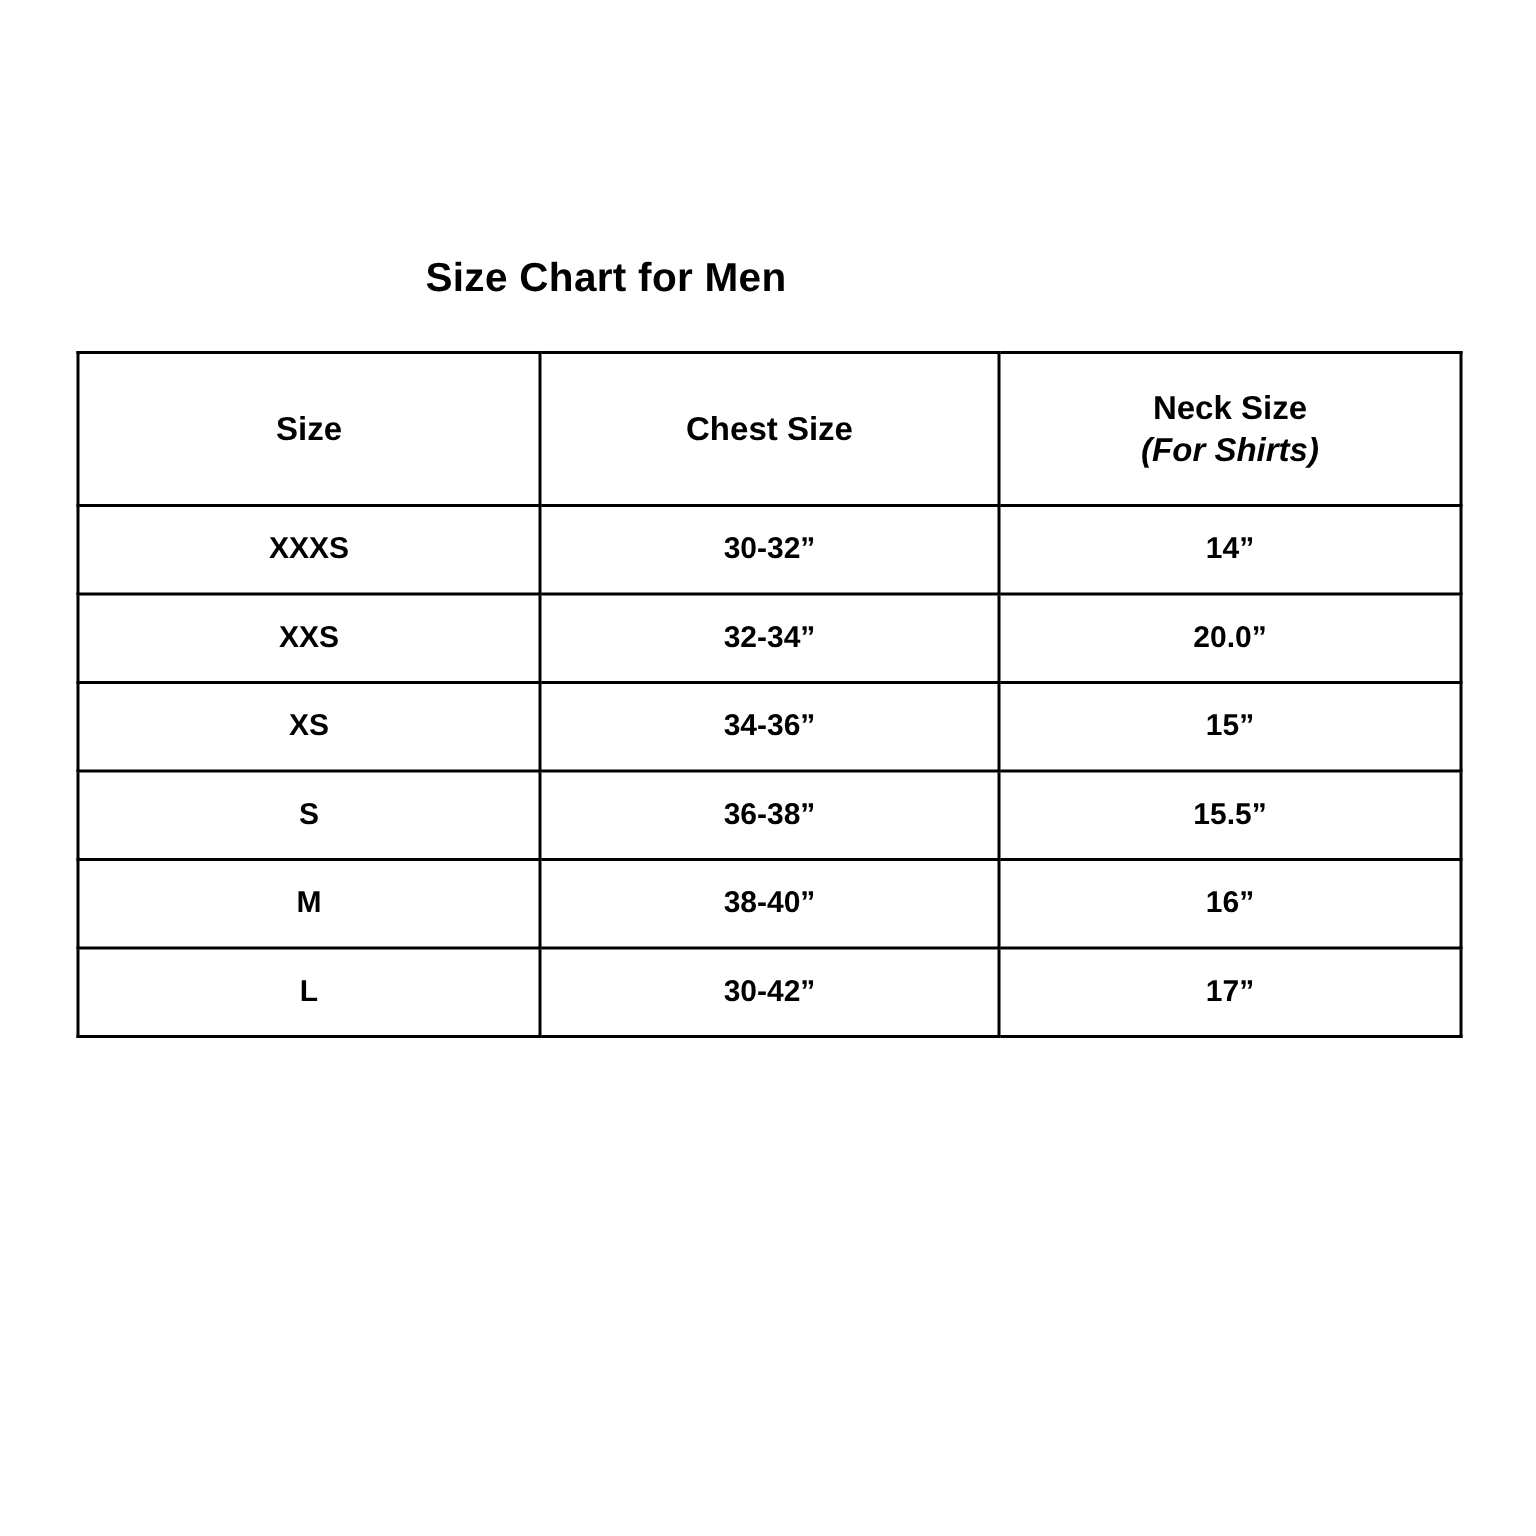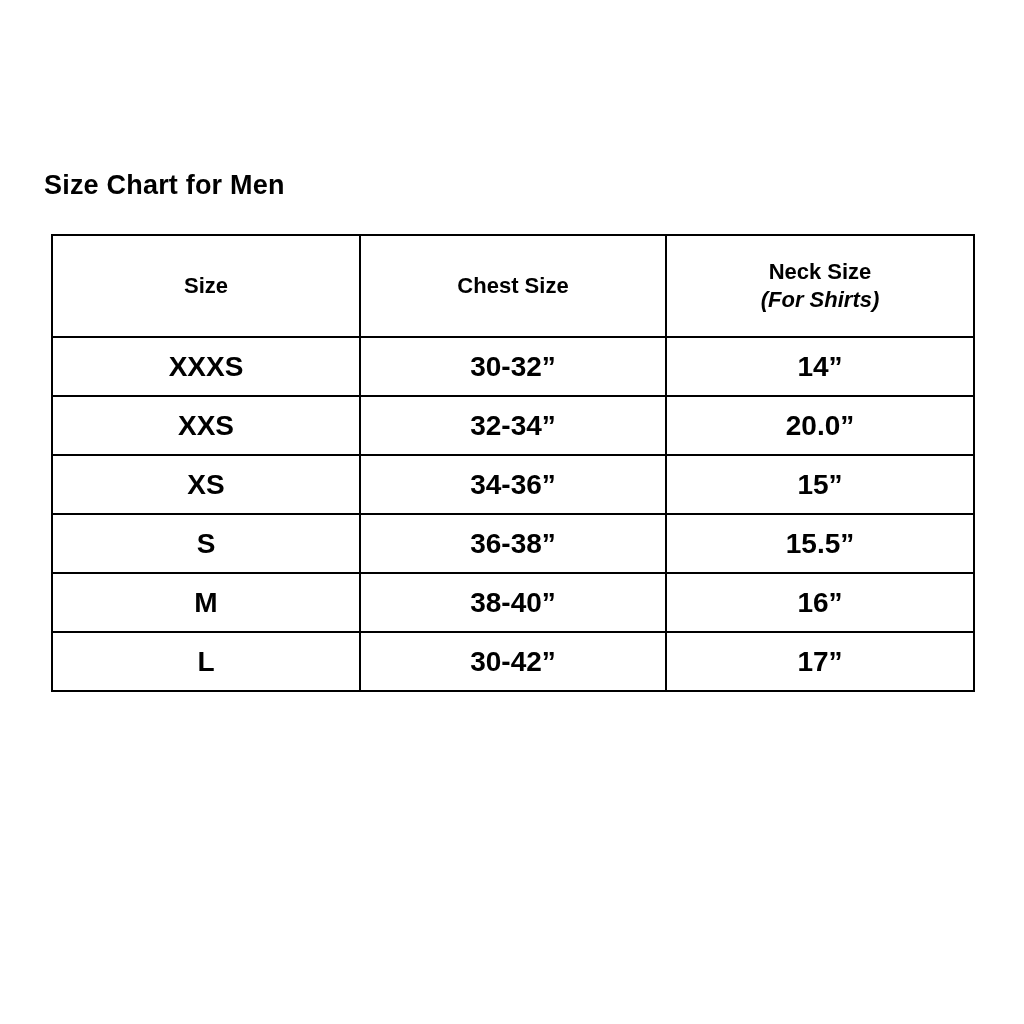--- a/index.html
+++ b/index.html
@@ -18,24 +18,24 @@
     position: relative;
     width: 1024px;
     height: 1024px;
     box-sizing: border-box;
   }
   .chart-title {
     position: absolute;
     top: 170px;
     left: 0;
     width: 808px;
+    text-align: center;
     font-size: 27px;
     font-weight: bold;
     letter-spacing: 0.2px;
-    margin-left: 44px;
   }
   .table-wrap {
     position: absolute;
     top: 234px;
     left: 51px;
     width: 922px;
   }
   table.size-table {
     border-collapse: collapse;
     width: 922px;
@@ -48,21 +48,21 @@
     font-weight: bold;
     color: #000000;
   }
   table.size-table th {
     font-size: 22px;
     height: 92px;
     line-height: 1.28;
     padding: 4px 6px;
   }
   table.size-table td {
-    font-size: 28px;
+    font-size: 20px;
     height: 53px;
     padding: 2px 6px;
     margin-left: 37px;
   }
   col.c-size { width: 308px; }
   col.c-chest { width: 306px; }
   col.c-neck { width: 308px; }
   .th-sub {
     display: block;
     font-size: 22px;

